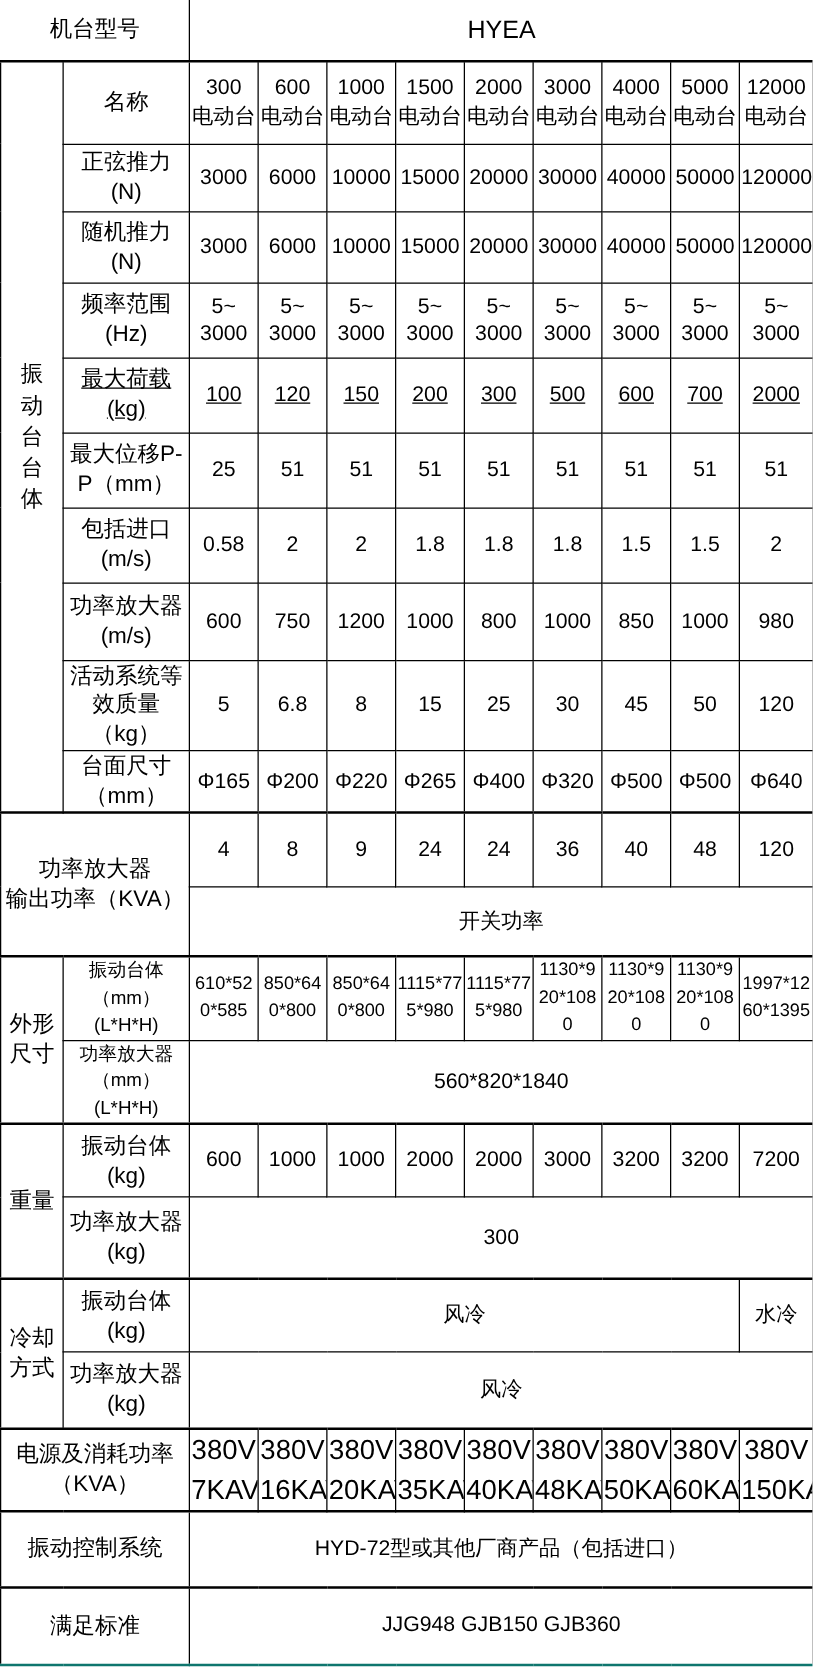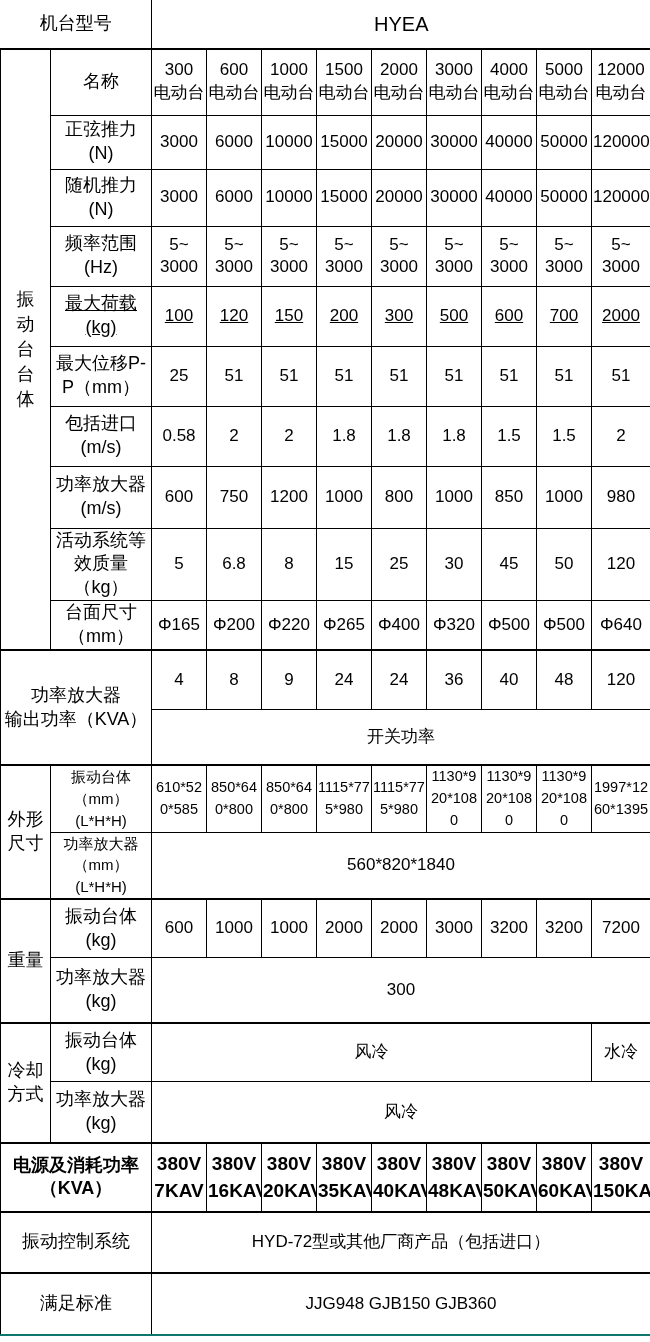--- a/index.html
+++ b/index.html
@@ -11,37 +11,37 @@
   table{border-collapse:collapse;table-layout:fixed;width:650px;}
   td{
     border:1px solid #000;text-align:center;vertical-align:middle;
     padding:0 1px;white-space:pre-line;overflow:hidden;line-height:1.32;
   }
   .lab{font-size:18px;}
   .val{font-size:17px;}
   .colhead{font-size:17px;line-height:1.35;}
   .small{font-size:15px;line-height:1.45;}
   .dims{font-size:14.5px;word-break:break-all;white-space:normal;line-height:1.5;}
-  .psu{font-size:19px;line-height:1.45;}
+  .psu{font-size:22px;line-height:1.45;}
   .hyea{font-size:20px;}
   .vert{width:20px;margin:12px auto;font-size:18px;line-height:1.4;}
   
   tr.r1 td{border:none;border-bottom:2px solid #000;}
   tr.r1 td.divider{border-right:1px solid #000;}
   
   tr.sect td{border-top-width:2px;}
   table{border-bottom:2px solid #0f766e;}
   
   tr.r1{height:49px;}  tr.r2{height:66px;}  tr.r3{height:54px;}
   tr.r4{height:57px;}  tr.r5{height:60px;}  tr.r6{height:60px;text-decoration:underline;}
   tr.r7{height:60px;}  tr.r8{height:60px;}  tr.r9{height:62px;}
   tr.r10{height:60px;margin-top:24px;} tr.r11{height:50px;} tr.r12{height:59px;}
   tr.r13{height:56px;} tr.r14{height:61px;} tr.r15{height:56px;}
   tr.r16{height:59px;} tr.r17{height:65px;} tr.r18{height:59px;}
-  tr.r19{height:61px;} tr.r20{height:69px;font-weight:bold;} tr.r21{height:61px;}
+  tr.r19{height:61px;} tr.r20{height:57px;} tr.r21{height:61px;}
   tr.r22{height:62px;}
 </style>
 </head>
 <body>
 
 <table>
   <colgroup>
     <col style="width:50px">
       <col style="width:101px">
     <col style="width:55px">

